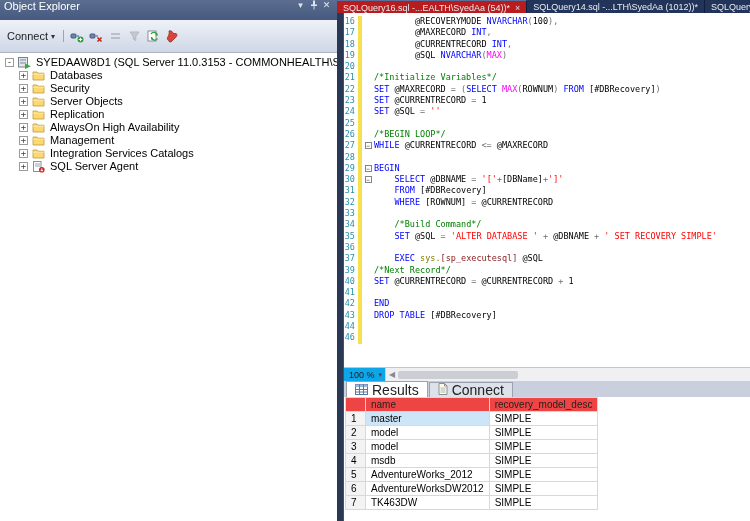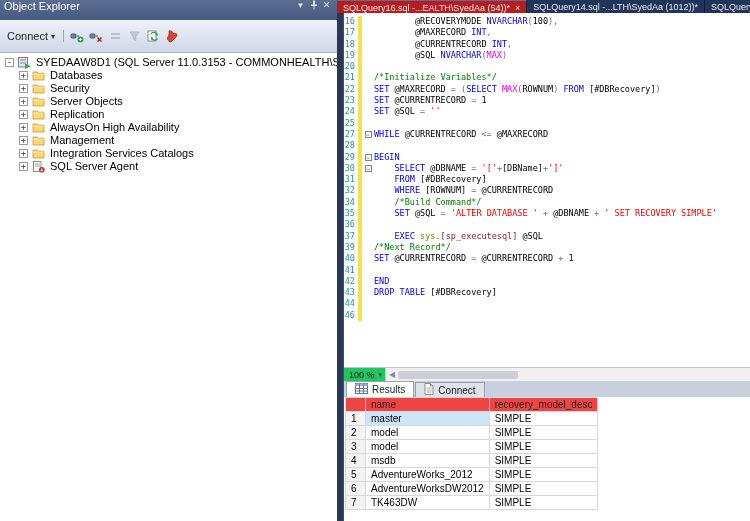--- a/index.html
+++ b/index.html
@@ -45,30 +45,30 @@
         line-height:11.3px; flex:0 0 auto; }
   .track { width:4px; background:#f6e14d; flex:0 0 auto; }
   .fold-gutter { width:12px; flex:0 0 auto; display:flex; align-items:center; justify-content:center; }
   .fold-box { width:7px; height:7px; border:1px solid #848484; background:#fff; font:6px/5px "DejaVu Sans Mono",monospace;
               text-align:center; color:#333; }
   .code-text { font:8.5px "DejaVu Sans Mono",monospace; line-height:11.3px; white-space:pre; }
   .tk-kw{color:#0000ff} .tk-fn{color:#ff00ff} .tk-cm{color:#008000} .tk-st{color:#ff0000}
   .tk-op{color:#6e6e6e} .tk-id{color:#000} .tk-sys{color:#808000} .tk-proc{color:#8b2020}
 
   
-  #zoom-strip { height:14px; border-top:1px solid #c6c6c6; background:#22c55e; display:flex; align-items:center; flex:0 0 auto; }
+  #zoom-strip { height:14px; border-top:1px solid #c6c6c6; background:#0ea5e9; display:flex; align-items:center; flex:0 0 auto; }
   #zoom-ctrl { font-size:9px; color:#222; padding:0 3px 0 5px; display:flex; gap:4px; align-items:center; }
   #zoom-ctrl .caret { font-size:7px; color:#444; }
   #hscroll { flex:1; height:100%; background:#f0f0f3; border-left:1px solid #cfcfd4; display:flex; align-items:center; }
   .scroll-arrow { font-size:8px; color:#8a8a92; padding:0 3px; }
   #hscroll-thumb { height:8px; width:120px; background:#cdcdd4; border-radius:2px; }
 
   
   #results-tabs { height:16px; background:#c9cfdc; display:flex; align-items:flex-end; padding-left:2px; gap:1px; flex:0 0 auto; }
-  .rtab { height:15px; font-size:10px; display:flex; align-items:center; gap:4px; padding:0 8px;
+  .rtab { height:15px; font-size:14px; display:flex; align-items:center; gap:4px; padding:0 8px;
           border:1px solid #9aa2b2; border-bottom:none; background:#dde1ea; color:#222; }
   .rtab.active { background:#fff; height:16px; }
   #grid-wrap { flex:1; background:#fff; padding-left:1px; }
   table.grid { border-collapse:collapse; font-size:10px; color:#000; }
   table.grid th, table.grid td { border:1px solid #d8d8d8; height:14px; padding:0 5px; text-align:left; font-weight:normal; white-space:nowrap; overflow:hidden; }
   table.grid th { background:#ef4444; color:#222; }
   td.rownum { background:#f3f3f3; width:20px; padding:0 4px; }
   td.c-name { width:103px; }
   td.c-rec  { width:92px; }
   td.sel { background:#cde6f7; border:1px solid #6aa3d8; }
@@ -309,20 +309,26 @@
               <span class="fold-gutter"></span>
               <span class="code-text"><span class="tk-kw">SET </span><span class="tk-id">@SQL </span><span class="tk-op">= </span><span class="tk-st">''</span></span>
             </div>
             <div class="code-line">
               <span class="ln">25</span>
               <span class="track"></span>
               <span class="fold-gutter"></span>
               <span class="code-text"></span>
             </div>
             <div class="code-line">
+              <span class="ln">26</span>
+              <span class="track"></span>
+              <span class="fold-gutter"></span>
+              <span class="code-text"><span class="tk-cm">/*BEGIN LOOP*/</span></span>
+            </div>
+            <div class="code-line">
               <span class="ln">27</span>
               <span class="track"></span>
               <span class="fold-gutter">
                 <span class="fold-box">−</span>
               </span>
               <span class="code-text"><span class="tk-kw">WHILE </span><span class="tk-id">@CURRENTRECORD </span><span class="tk-op">&lt;= </span><span class="tk-id">@MAXRECORD</span></span>
             </div>
             <div class="code-line">
               <span class="ln">28</span>
               <span class="track"></span>
@@ -349,20 +355,26 @@
               <span class="ln">31</span>
               <span class="track"></span>
               <span class="fold-gutter"></span>
               <span class="code-text"><span class="tk-id">    </span><span class="tk-kw">FROM </span><span class="tk-id">[#DBRecovery]</span></span>
             </div>
             <div class="code-line">
               <span class="ln">32</span>
               <span class="track"></span>
               <span class="fold-gutter"></span>
               <span class="code-text"><span class="tk-id">    </span><span class="tk-kw">WHERE </span><span class="tk-id">[ROWNUM] </span><span class="tk-op">= </span><span class="tk-id">@CURRENTRECORD</span></span>
+            </div>
+            <div class="code-line">
+              <span class="ln">33</span>
+              <span class="track"></span>
+              <span class="fold-gutter"></span>
+              <span class="code-text"></span>
             </div>
             <div class="code-line">
               <span class="ln">34</span>
               <span class="track"></span>
               <span class="fold-gutter"></span>
               <span class="code-text"><span class="tk-id">    </span><span class="tk-cm">/*Build Command*/</span></span>
             </div>
             <div class="code-line">
               <span class="ln">35</span>
               <span class="track"></span>

